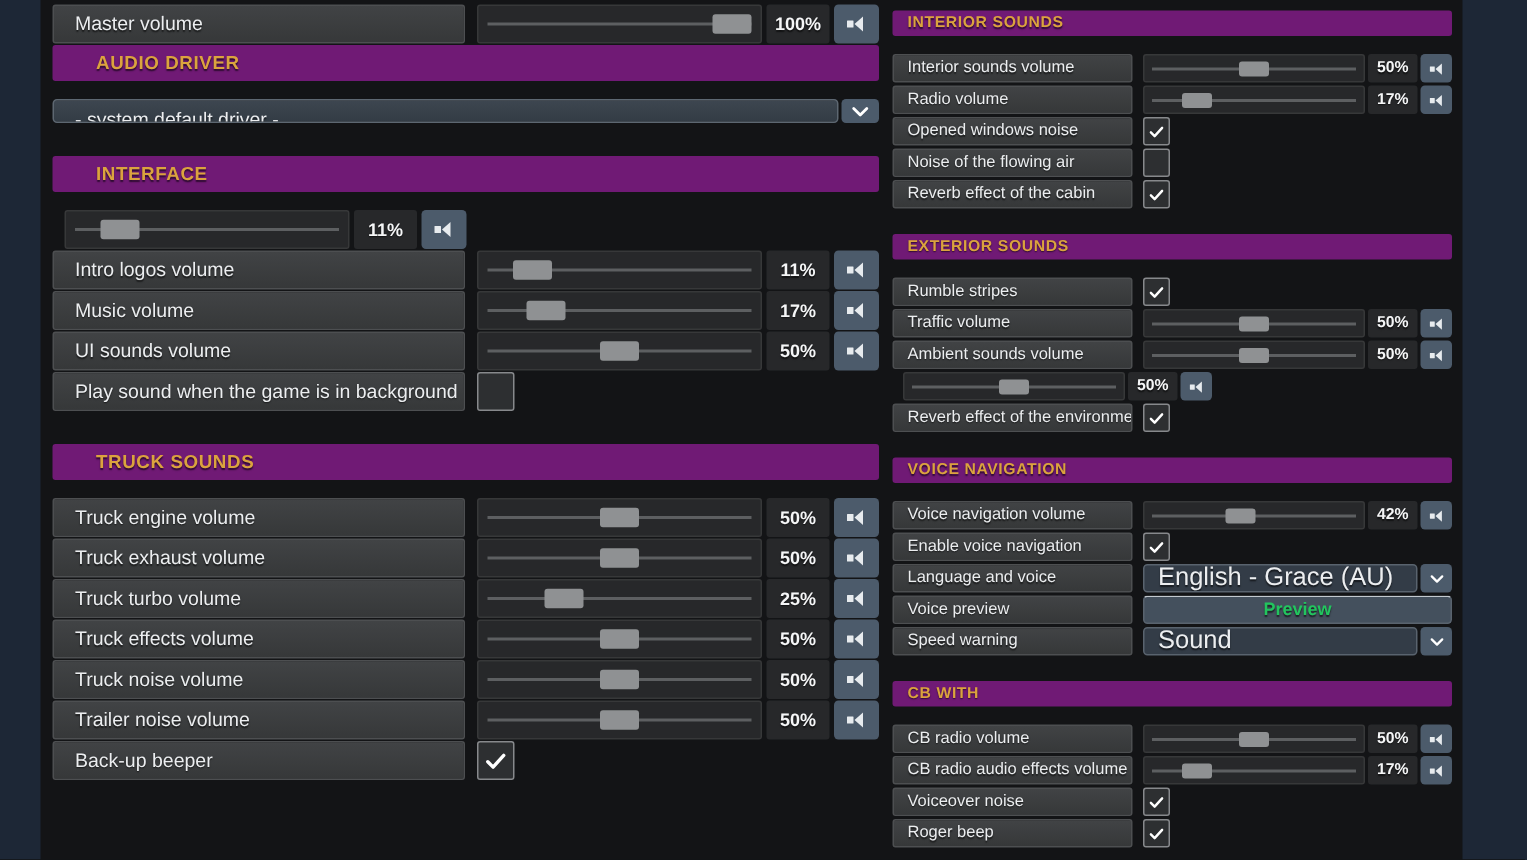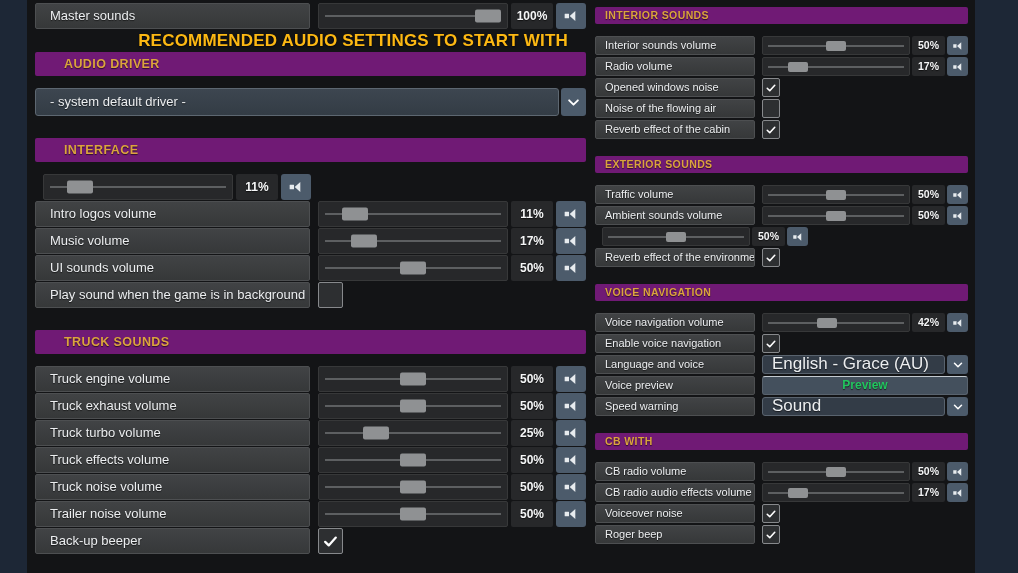--- a/index.html
+++ b/index.html
@@ -34,21 +34,21 @@
     height:20px; line-height:20px; margin:2px 0 1px 0;
     color:#fcb813; font-weight:bold; font-size:17px;
     text-align:right; padding-right:18px; letter-spacing:.2px;
     text-shadow:0 1px 2px rgba(0,0,0,.7);
   }
 
   
   .row { display:flex; align-items:stretch; }
   .row.left  { height:26px; margin-bottom:1px; }
   .row.right { height:19px; margin-bottom:2px; }
-  .row.tall  { height:28px; }
+  .row.tall  { height:16px; }
 
   .lbl {
     flex:none; background:linear-gradient(180deg,#414345,#363839);
     border:1px solid #4d4f51; border-radius:2px;
     color:#eceef0; overflow:hidden; white-space:nowrap;
     text-shadow:0 1px 1px rgba(0,0,0,.6);
   }
   .left  .lbl { width:275px; font-size:13px; line-height:24px; padding-left:14px; }
   .right .lbl { width:160px; font-size:11px; line-height:17px; padding-left:9px; }
 
@@ -116,35 +116,34 @@
   }
 </style>
 </head>
 <body>
 
 <div class="strip strip-left"></div>
 
 <div class="col col-left left">
   <div id="master-slot">
       <div class="row left">
-        <div class="lbl">Master sounds</div>
+        <div class="lbl">Master volume</div>
         <div class="slider">
           <div class="track"></div>
           <div class="handle" style="left: calc(100% - 32px);"></div>
         </div>
         <div class="pct">100%</div>
         <div class="spk-btn">
           <svg viewBox="0 0 24 24" fill="#e7ebee">
             <rect x="2.5" y="8.5" width="6.5" height="7" rx="0.5"></rect>
             <polygon points="10,12 18.5,4.5 18.5,19.5"></polygon>
           </svg>
         </div>
       </div>
     </div>
-  <div class="note">RECOMMENDED AUDIO SETTINGS TO START WITH</div>
   <div id="left-sections">
       <div class="section left">
         <div class="sec-header">AUDIO DRIVER</div>
         <div class="row left tall">
           <div class="select">- system default driver -</div>
           <div class="chev-btn">
             <svg viewBox="0 0 24 24" fill="none" stroke="#ffffff" stroke-width="3" stroke-linecap="round" stroke-linejoin="round">
               <polyline points="5,8.5 12,15.5 19,8.5"></polyline>
             </svg>
           </div>
@@ -359,20 +358,28 @@
           <div class="checkbox">
             <svg viewBox="0 0 24 24" fill="none" stroke="#ffffff" stroke-width="3.2" stroke-linecap="round" stroke-linejoin="round">
               <polyline points="4.5,12.5 9.5,17.5 19.5,6.5"></polyline>
             </svg>
           </div>
         </div>
       </div>
       <div class="section right">
         <div class="sec-header">EXTERIOR SOUNDS</div>
         <div class="row right">
+          <div class="lbl">Rumble stripes</div>
+          <div class="checkbox">
+            <svg viewBox="0 0 24 24" fill="none" stroke="#ffffff" stroke-width="3.2" stroke-linecap="round" stroke-linejoin="round">
+              <polyline points="4.5,12.5 9.5,17.5 19.5,6.5"></polyline>
+            </svg>
+          </div>
+        </div>
+        <div class="row right">
           <div class="lbl">Traffic volume</div>
           <div class="slider">
             <div class="track"></div>
             <div class="handle" style="left: calc(50% - 10px);"></div>
           </div>
           <div class="pct">50%</div>
           <div class="spk-btn">
             <svg viewBox="0 0 24 24" fill="#e7ebee">
               <rect x="2.5" y="8.5" width="6.5" height="7" rx="0.5"></rect>
               <polygon points="10,12 18.5,4.5 18.5,19.5"></polygon>

